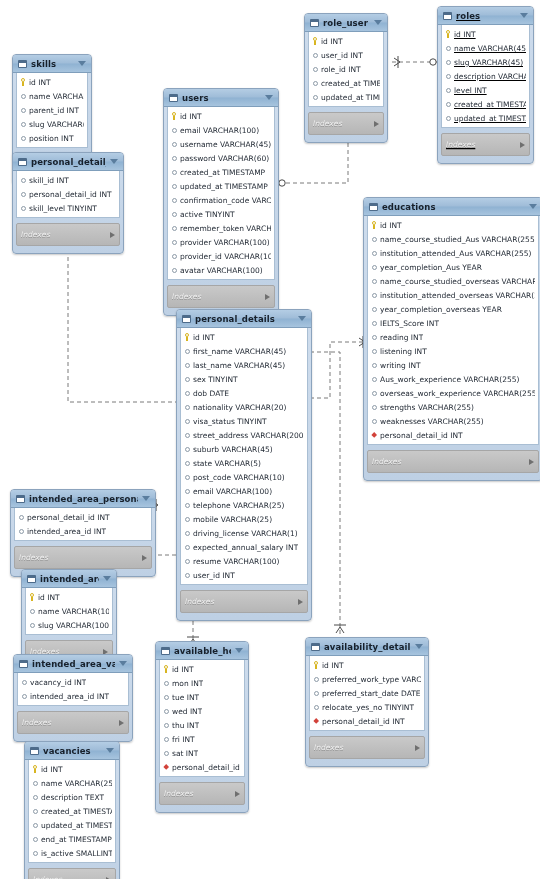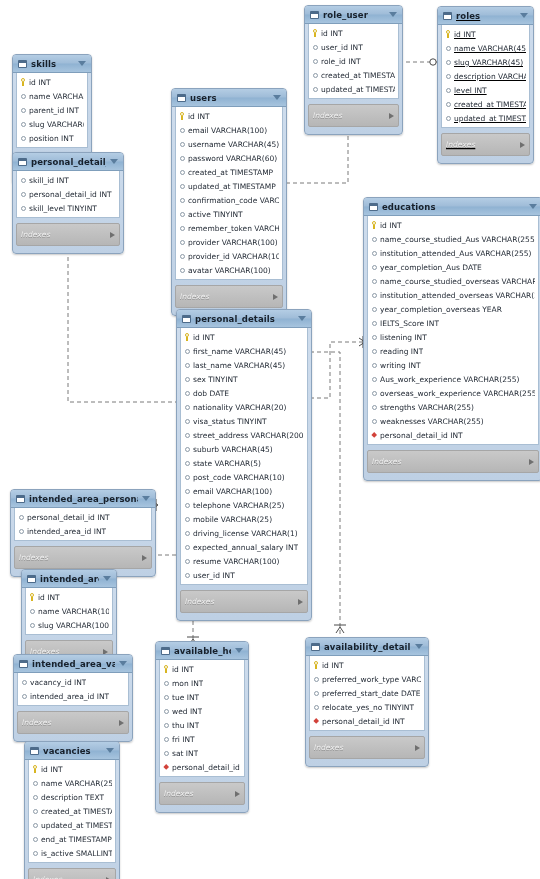--- a/index.html
+++ b/index.html
@@ -271,21 +271,21 @@
         <div class="col">
           <span class="ckey plain"></span>
           <span class="cname">skill_level TINYINT</span>
         </div>
       </div>
       <div class="idx">
         <span class="idx-label">Indexes</span>
         <span class="idx-arrow"></span>
       </div>
     </div>
-    <div class="tbl" style="left: 163px; top: 88px; width: 116px; margin-left: 8px;">
+    <div class="tbl" style="left: 163px; top: 88px; width: 116px;">
       <div class="tbl-hdr">
         <span class="tbl-icon"></span>
         <span class="tbl-name">users</span>
         <span class="caret"></span>
       </div>
       <div class="cols">
         <div class="col">
           <span class="ckey pk"></span>
           <span class="cname">id INT</span>
         </div>
@@ -332,21 +332,21 @@
         <div class="col">
           <span class="ckey plain"></span>
           <span class="cname">avatar VARCHAR(100)</span>
         </div>
       </div>
       <div class="idx">
         <span class="idx-label">Indexes</span>
         <span class="idx-arrow"></span>
       </div>
     </div>
-    <div class="tbl" style="left: 304px; top: 5px; width: 99px;">
+    <div class="tbl" style="left: 304px; top: 13px; width: 84px;">
       <div class="tbl-hdr">
         <span class="tbl-icon"></span>
         <span class="tbl-name">role_user</span>
         <span class="caret"></span>
       </div>
       <div class="cols">
         <div class="col">
           <span class="ckey pk"></span>
           <span class="cname">id INT</span>
         </div>
@@ -427,45 +427,45 @@
         <div class="col">
           <span class="ckey plain"></span>
           <span class="cname">name_course_studied_Aus VARCHAR(255)</span>
         </div>
         <div class="col">
           <span class="ckey plain"></span>
           <span class="cname">institution_attended_Aus VARCHAR(255)</span>
         </div>
         <div class="col">
           <span class="ckey plain"></span>
-          <span class="cname">year_completion_Aus DATE</span>
+          <span class="cname">year_completion_Aus YEAR</span>
         </div>
         <div class="col">
           <span class="ckey plain"></span>
           <span class="cname">name_course_studied_overseas VARCHAR(255)</span>
         </div>
         <div class="col">
           <span class="ckey plain"></span>
           <span class="cname">institution_attended_overseas VARCHAR(255)</span>
         </div>
         <div class="col">
           <span class="ckey plain"></span>
           <span class="cname">year_completion_overseas YEAR</span>
         </div>
         <div class="col">
           <span class="ckey plain"></span>
           <span class="cname">IELTS_Score INT</span>
         </div>
         <div class="col">
           <span class="ckey plain"></span>
+          <span class="cname">reading INT</span>
+        </div>
+        <div class="col">
+          <span class="ckey plain"></span>
           <span class="cname">listening INT</span>
-        </div>
-        <div class="col">
-          <span class="ckey plain"></span>
-          <span class="cname">reading INT</span>
         </div>
         <div class="col">
           <span class="ckey plain"></span>
           <span class="cname">writing INT</span>
         </div>
         <div class="col">
           <span class="ckey plain"></span>
           <span class="cname">Aus_work_experience VARCHAR(255)</span>
         </div>
         <div class="col">

